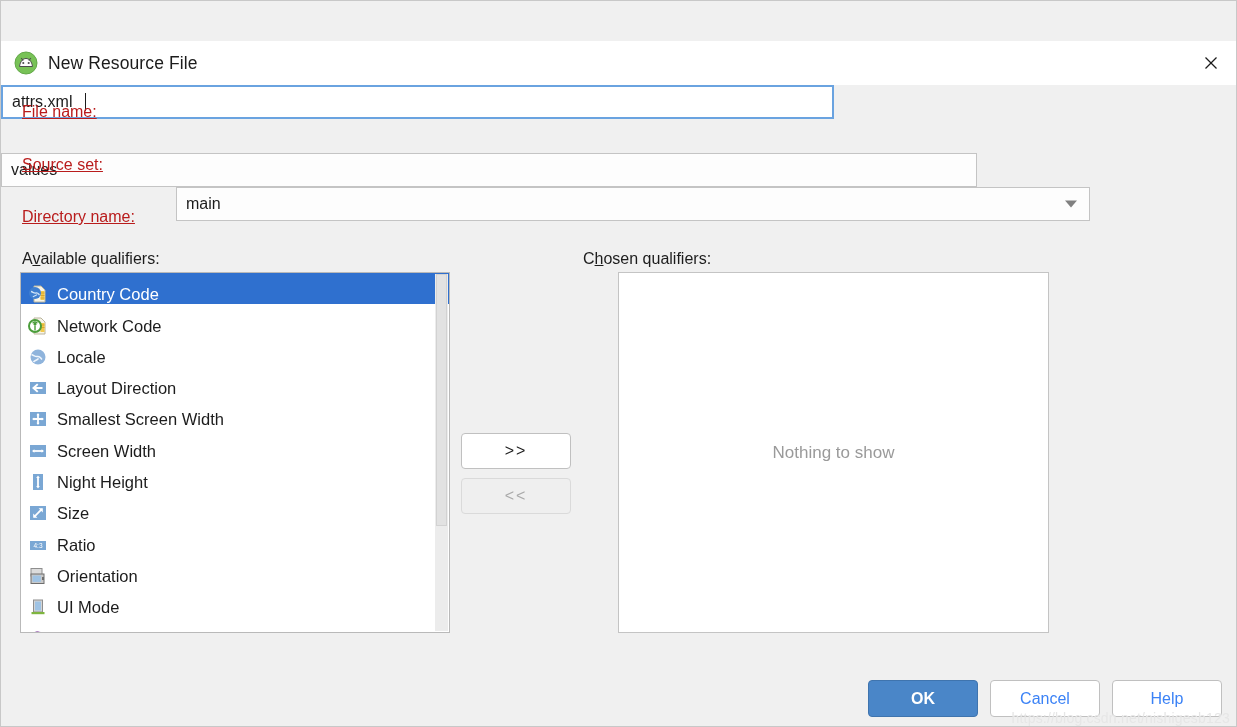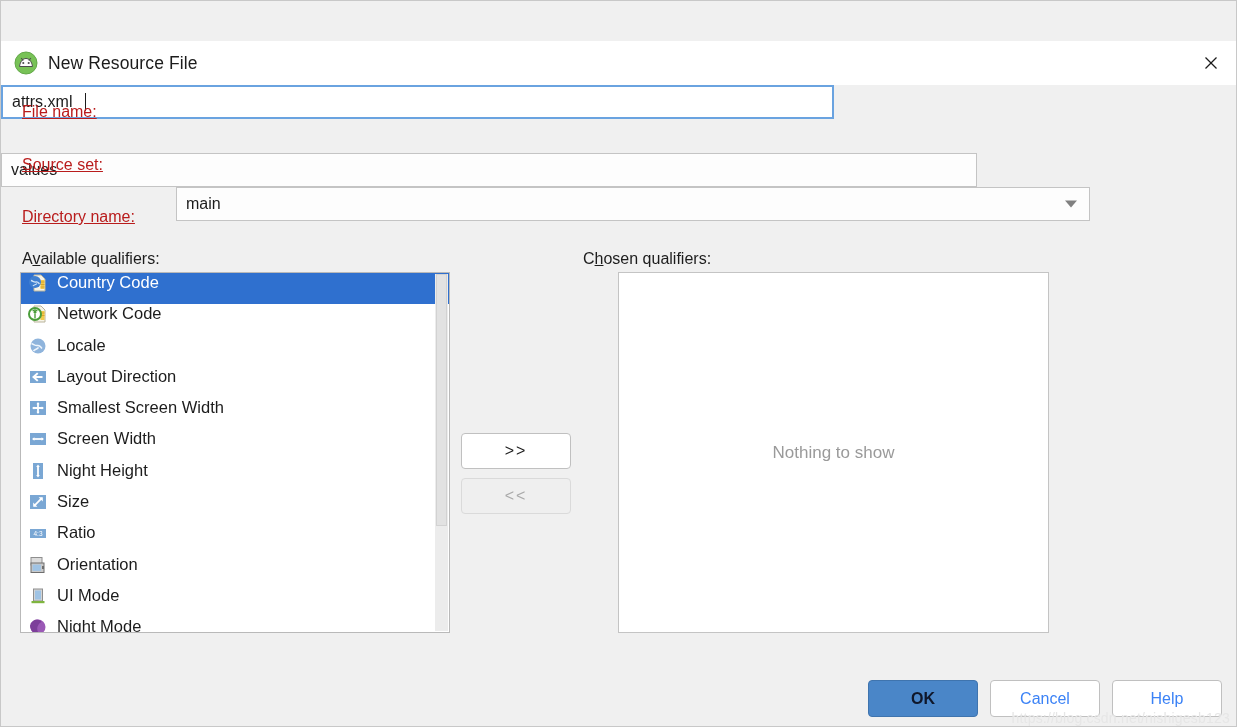--- a/index.html
+++ b/index.html
@@ -73,21 +73,21 @@
   .listbox {
     position: absolute;
     background: #ffffff;
     border: 1px solid #c4c4c4;
     overflow: hidden;
   }
   .listbox.available { border-color: #b9b9b9; }
   .list-rows { position: relative; }
   .list-item {
     height: 31.3px;
-    display: flex; align-items: flex-start;
+    display: flex; align-items: flex-end;
     padding-left: 7px;
     font-size: 16.5px; color: #1c1c1c;
     white-space: nowrap;
   }
   .list-item.selected { background: #2f70cf; color: #ffffff; }
   .item-icon {
     width: 20px; height: 20px; flex: 0 0 20px; margin-right: 9px;
     display: block;
   }
   .scrollbar {
@@ -123,21 +123,21 @@
   .btnbar { position: absolute; right: 14px; bottom: 9px; display: flex; gap: 12px; }
   .btn {
     width: 110px; height: 37px;
     border-radius: 4px;
     font-size: 16px;
     display: flex; align-items: center; justify-content: center;
     border: 1px solid #c0c0c0;
     background: #ffffff; color: #3b82f6;
   }
   .btn.primary {
-    background: #4a86c8; border: 1px solid #3f74ae; color: #0f172a; font-weight: bold;
+    background: #4a86c8; border: 1px solid #3f74ae; color: #ffffff; font-weight: bold;
   }
   .watermark {
     position: absolute; right: 6px; bottom: 0;
     font-size: 14px; color: #e6e6e6;
     white-space: nowrap; letter-spacing: .2px;
     pointer-events: none;
   }
 </style>
 </head>
 <body>

